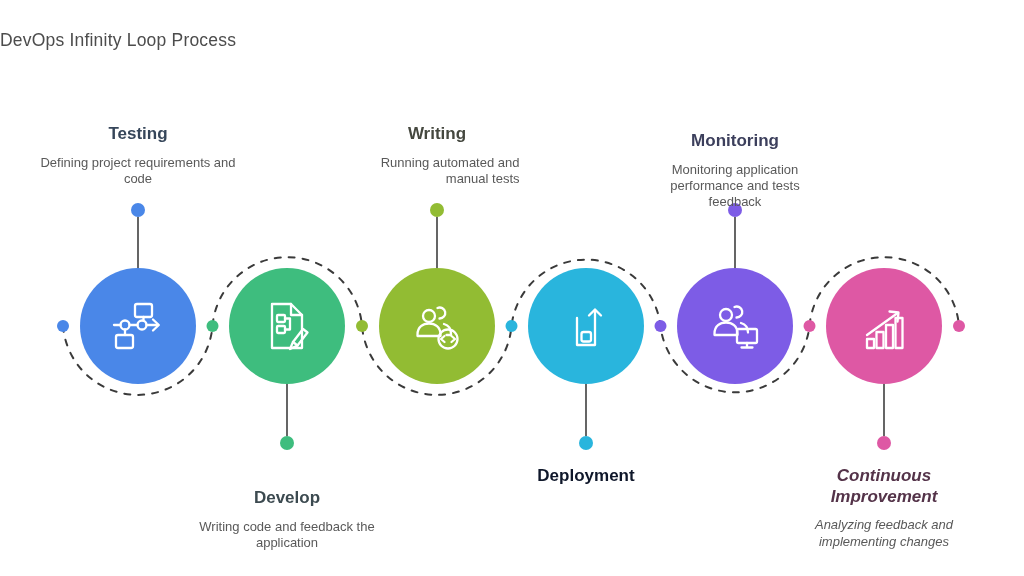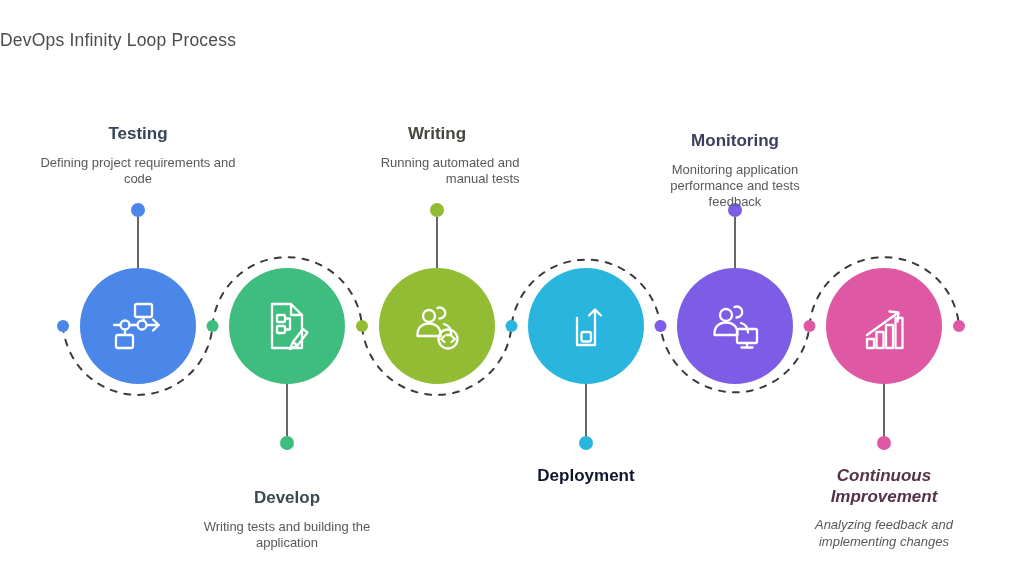--- a/index.html
+++ b/index.html
@@ -130,21 +130,21 @@
     <div class="stage-desc w165" style="color: rgb(89, 89, 89); text-align: right;">Running automated and manual tests</div>
   </div>
 
   <div class="stage-label" style="left:735px;top:103px;margin-top:28px;">
     <div class="stage-heading w155" style="color: rgb(60, 63, 92);">Monitoring</div>
     <div class="stage-desc w155" style="color: rgb(89, 89, 89);">Monitoring application performance and tests feedback</div>
   </div>
 
   <div class="stage-label" style="left:287px;top:466px;margin-top:22px;">
     <div class="stage-heading w195" style="color: rgb(60, 74, 80);">Develop</div>
-    <div class="stage-desc w195" style="color: rgb(89, 89, 89);">Writing tests and building the application</div>
+    <div class="stage-desc w195" style="color: rgb(89, 89, 89);">Writing code and feedback the application</div>
   </div>
 
   <div class="stage-label" style="left:586px;top:466px;">
     <div class="stage-heading w185" style="color: #0f172a;">Deployment</div>
   </div>
 
   <div class="stage-label" style="left:884px;top:466px;font-style:italic;">
     <div class="stage-heading w130" style="color: rgb(84, 51, 73);">Continuous Improvement</div>
     <div class="stage-desc w165" style="color: rgb(89, 89, 89);">Analyzing feedback and implementing changes</div>
   </div>

